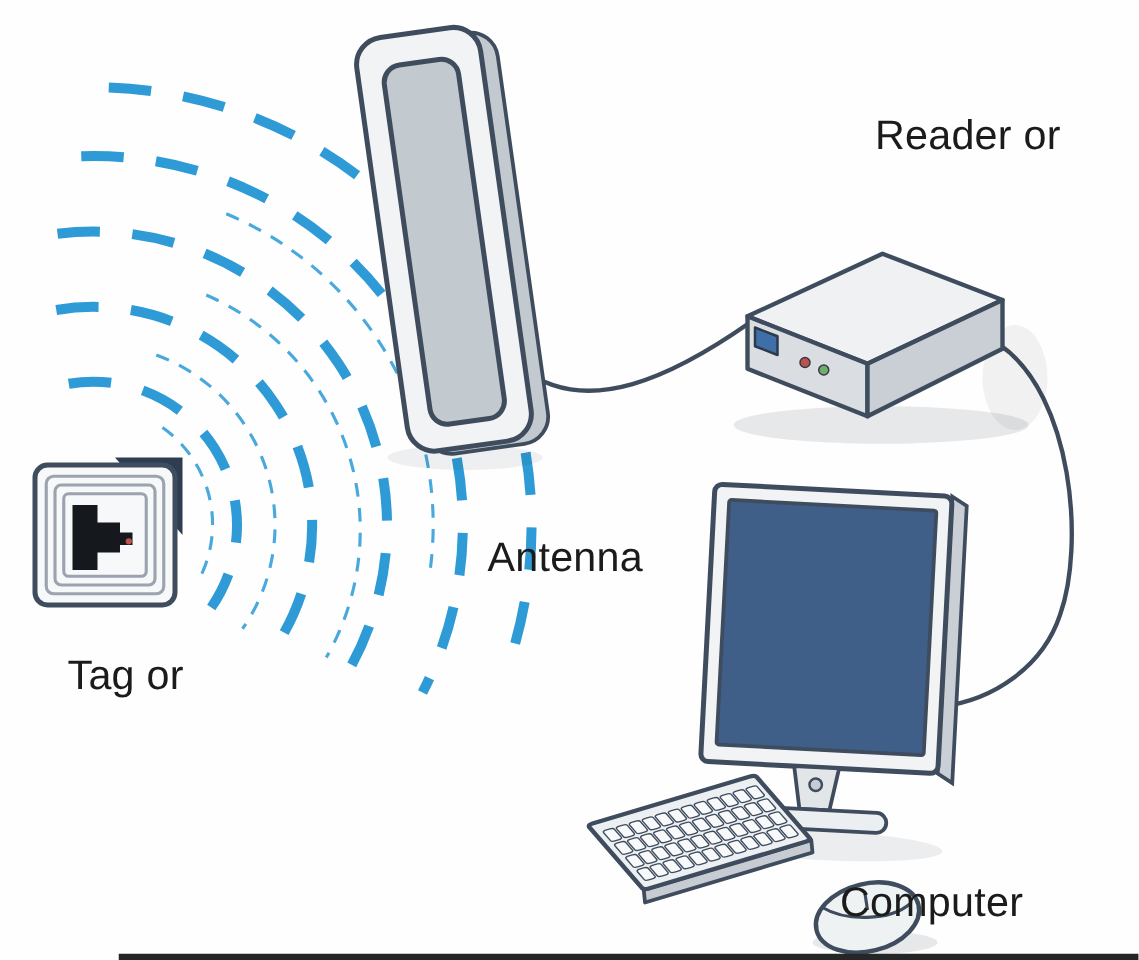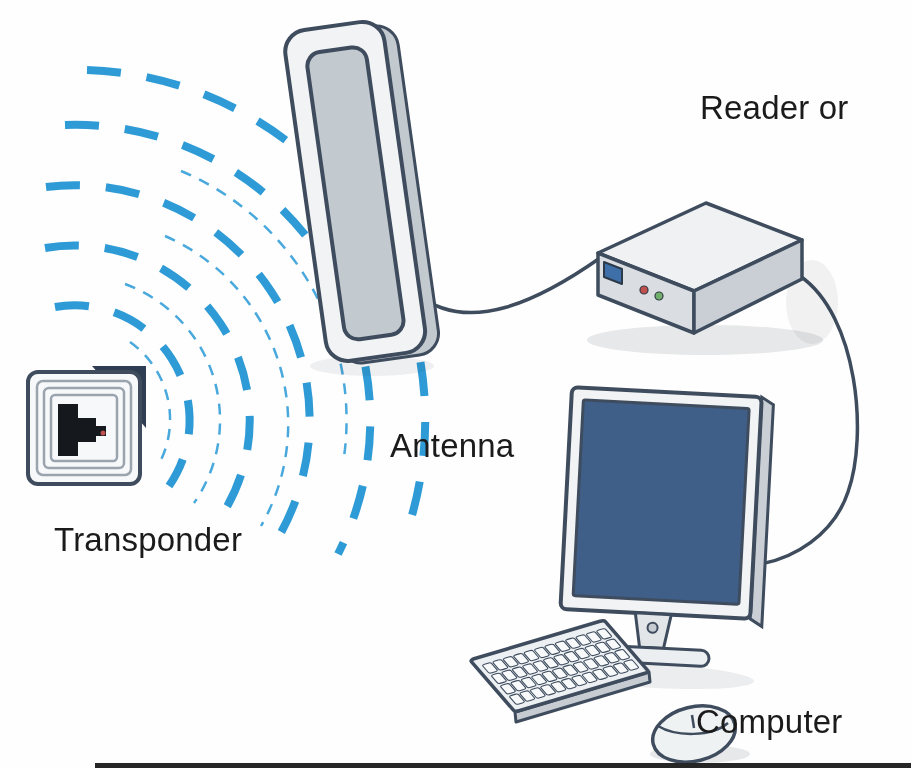--- a/index.html
+++ b/index.html
@@ -152,18 +152,18 @@
     <rect x="95" y="763" width="816" height="5" fill="#262626"></rect>
   </svg>
 
   <div class="label" style="left:700px; top:86px;">
     <div>Reader or</div>
   </div>
 
   <div class="label" style="left:390px; top:384px;margin-top:40px;">Antenna</div>
 
   <div class="label" style="left:54px; top:518px;">
-    <div>Transponder</div>
+    <div>Tag or</div>
   </div>
 
-  <div class="label" style="left:696px; top:700px;">Computer</div>
+  <div class="label" style="left:672px; top:700px;">Computer</div>
 
 </div>
 
 </body></html>

